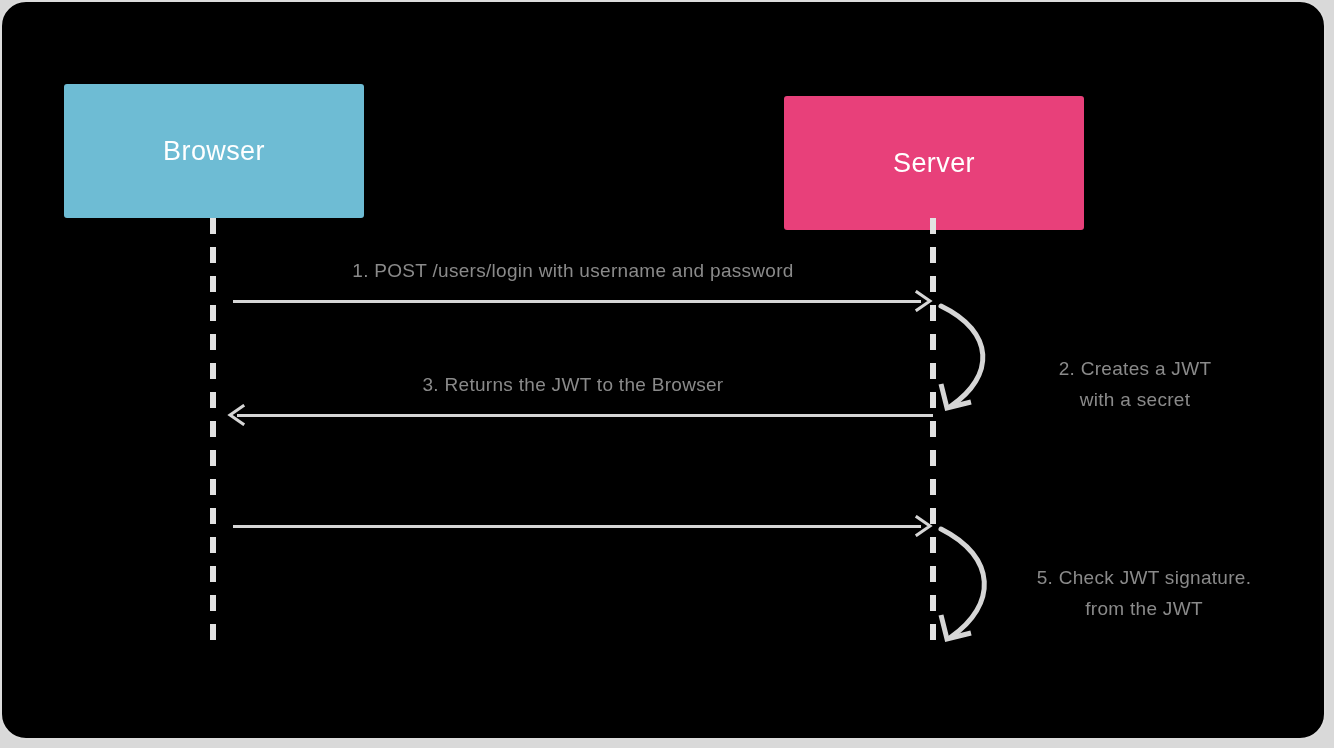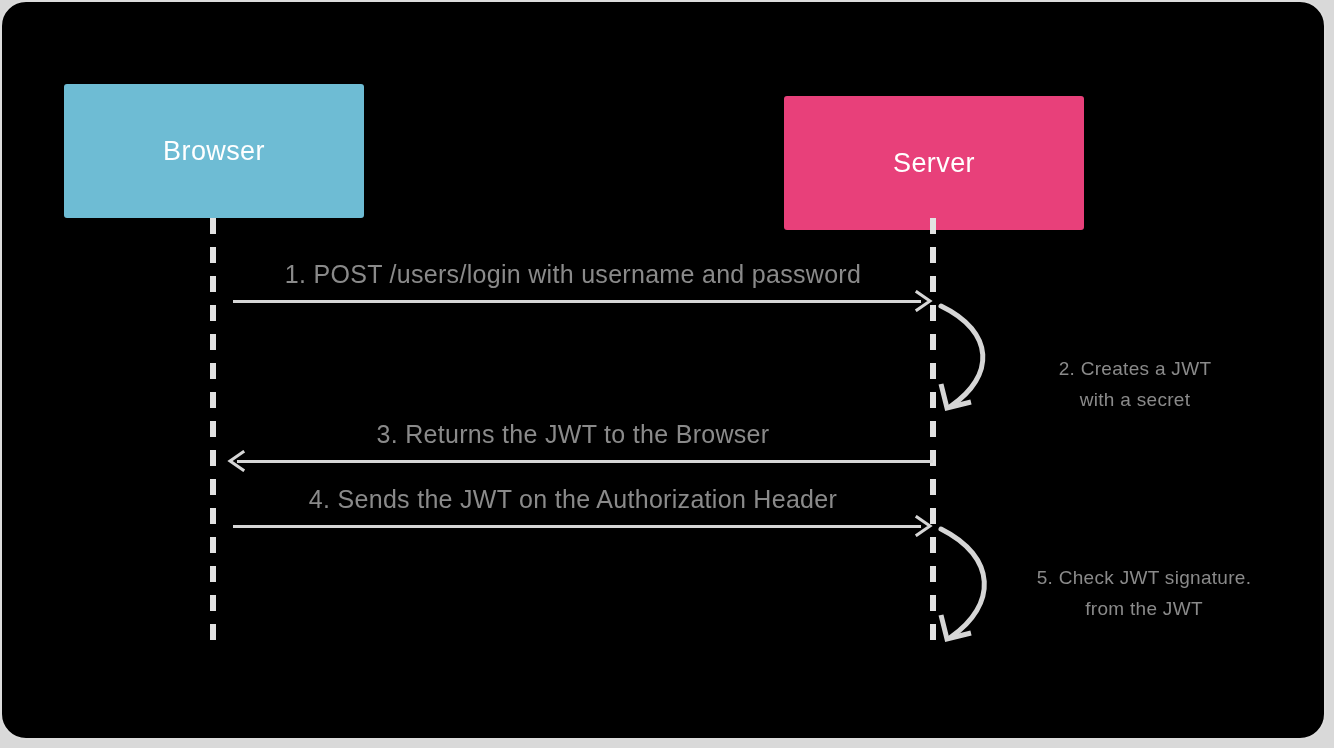--- a/index.html
+++ b/index.html
@@ -86,21 +86,21 @@
     width: 720px;
     height: 58px;
   }
   .msg-label {
     position: absolute;
     left: 0;
     top: 0;
     width: 100%;
     text-align: center;
     color: #8a8a8a;
-    font-size: 25px;
+    font-size: 19px;
     letter-spacing: 0.3px;
     white-space: nowrap;
   }
   .msg-line {
     position: absolute;
     left: 20px;
     right: 0px;
     top: 40px;
     height: 3px;
     background: #d6d6d6;
@@ -112,21 +112,21 @@
     position: absolute;
     top: 30px;
     width: 22px;
     height: 22px;
   }
   .arrowhead svg { display: block; }
   .arrowhead.right { right: -2px; }
   .arrowhead.left  { left: 12px; }
 
   #msg-1 { top: 258px; }
-  #msg-3 { top: 372px; margin-top: 46px; }
+  #msg-3 { top: 372px; }
   #msg-4 { top: 483px; }
   #msg-6 { top: 596px; }
 
   
   .selfloop {
     position: absolute;
   }
   .selfloop .loop-svg {
     position: absolute;
     left: 0;
@@ -189,21 +189,20 @@
       <div class="msg-label">3. Returns the JWT to the Browser</div>
       <div class="msg-line to-left"></div>
       <div class="arrowhead left">
         <svg width="22" height="22" viewBox="0 0 22 22">
           <path d="M18 2 L5 11 L18 20" fill="none" stroke="#d6d6d6" stroke-width="3" stroke-linecap="square" stroke-linejoin="miter"></path>
         </svg>
       </div>
     </div>
 
     <div class="message" id="msg-4">
-      <div class="msg-label">4. Sends the JWT on the Authorization Header</div>
       <div class="msg-line to-right"></div>
       <div class="arrowhead right">
         <svg width="22" height="22" viewBox="0 0 22 22">
           <path d="M4 2 L17 11 L4 20" fill="none" stroke="#d6d6d6" stroke-width="3" stroke-linecap="square" stroke-linejoin="miter"></path>
         </svg>
       </div>
     </div>
 
     <div class="selfloop" id="selfloop-5">
       <svg class="loop-svg" width="80" height="128" viewBox="0 0 80 128">

